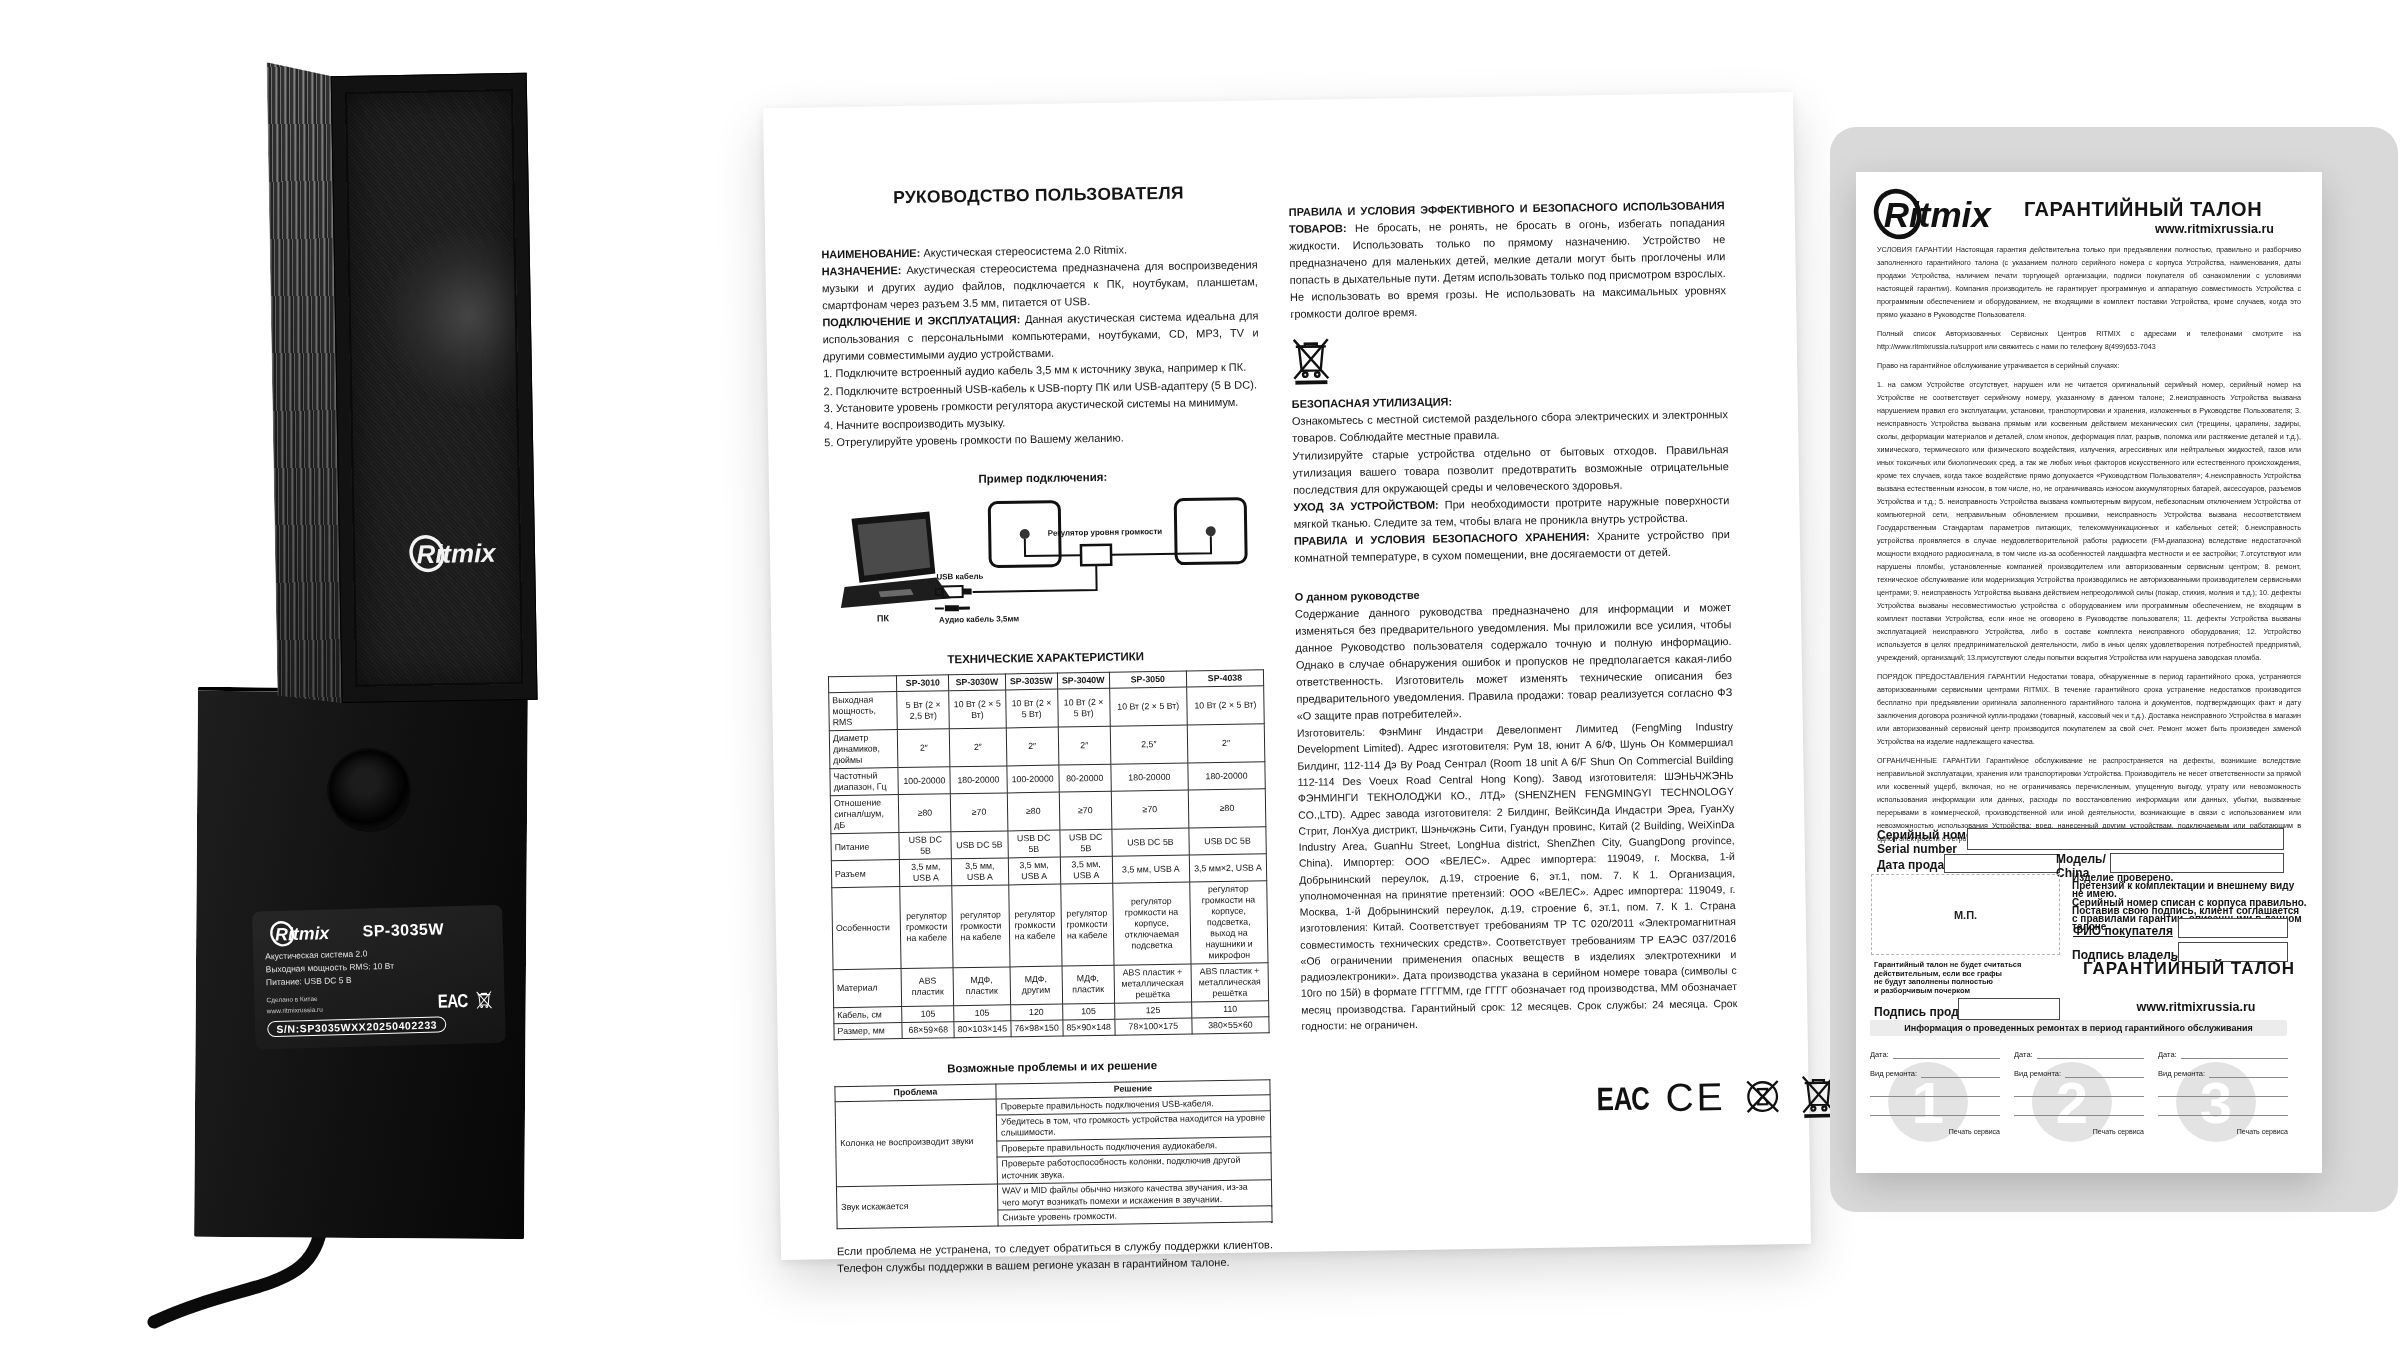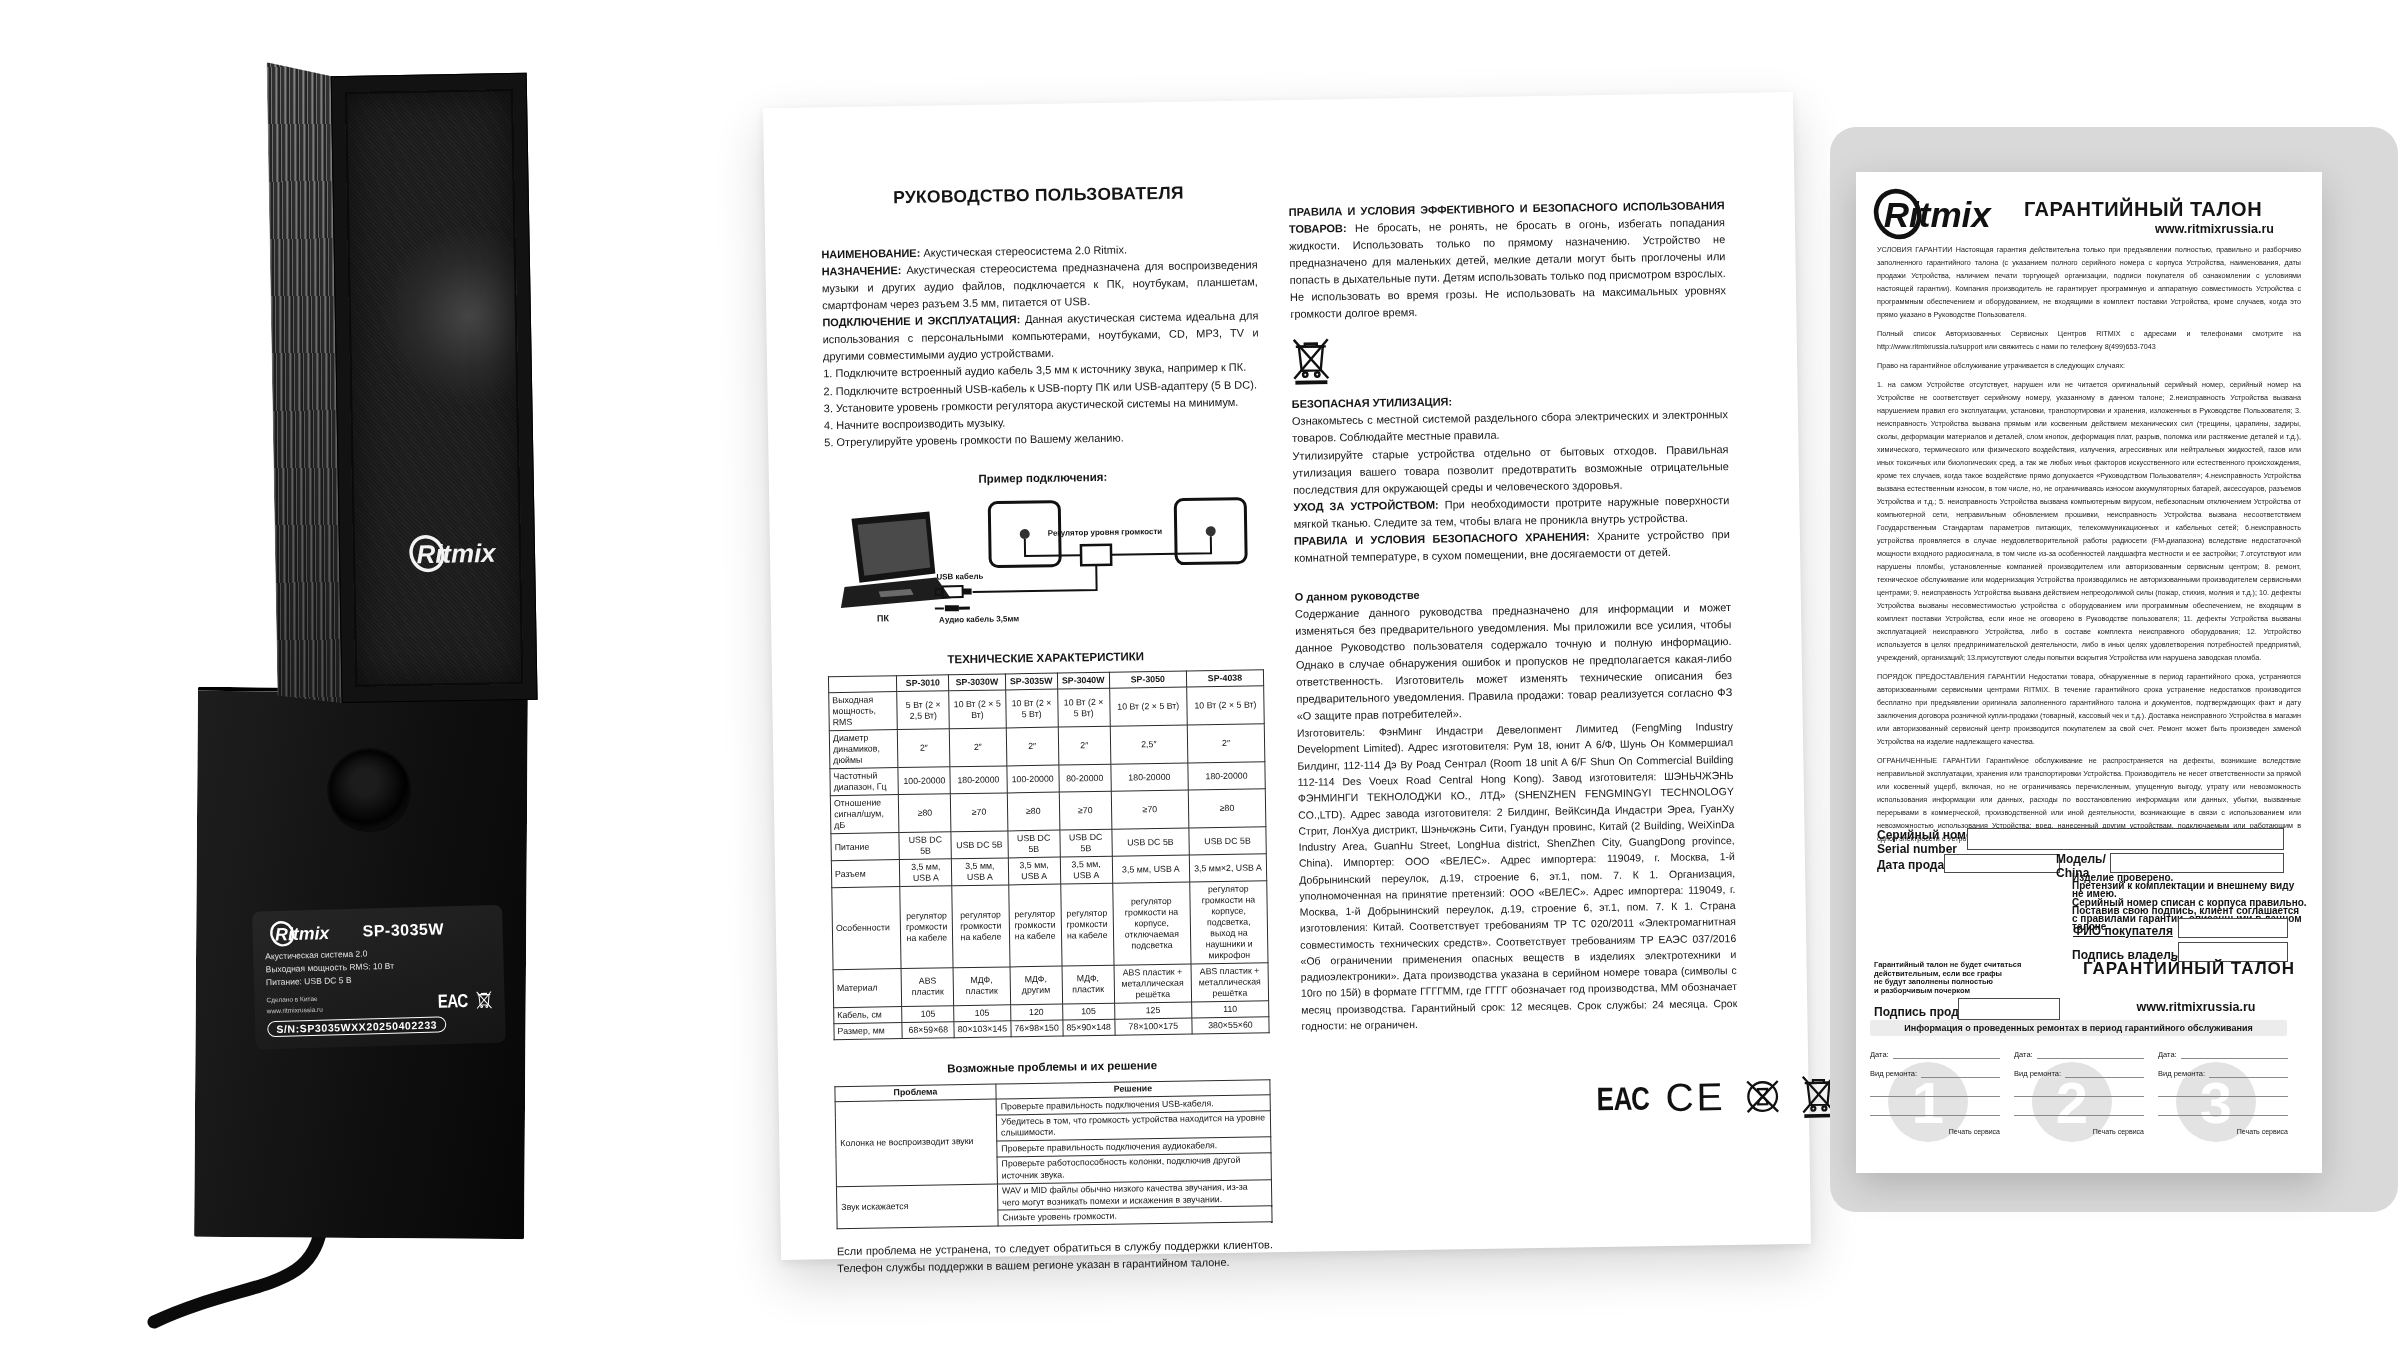--- a/index.html
+++ b/index.html
@@ -400,41 +400,44 @@
   <svg class="w-logo" viewBox="0 0 130 44">
     <ellipse cx="22" cy="22" rx="18" ry="20" transform="rotate(-28 22 22)" fill="none" stroke="#111" stroke-width="4"></ellipse>
     <text x="10" y="33" font-size="30" font-weight="bold" font-style="italic" fill="#111" font-family="Liberation Sans, sans-serif">Ritmix</text>
   </svg>
   <div class="w-title">ГАРАНТИЙНЫЙ ТАЛОН</div>
   <div class="w-site">www.ritmixrussia.ru</div>
 
   <div class="w-terms">
     <p>УСЛОВИЯ ГАРАНТИИ Настоящая гарантия действительна только при предъявлении полностью, правильно и разборчиво заполненного гарантийного талона (с указанием полного серийного номера с корпуса Устройства, наименования, даты продажи Устройства, наличием печати торгующей организации, подписи покупателя об ознакомлении с условиями настоящей гарантии). Компания производитель не гарантирует программную и аппаратную совместимость Устройства с программным обеспечением и оборудованием, не входящими в комплект поставки Устройства, кроме случаев, когда это прямо указано в Руководстве Пользователя.</p>
     <p>Полный список Авторизованных Сервисных Центров RITMIX с адресами и телефонами смотрите на http://www.ritmixrussia.ru/support или свяжитесь с нами по телефону 8(499)653-7043</p>
-    <p>Право на гарантийное обслуживание утрачивается в следующих случаях:</p>
+    <p>Право на гарантийное обслуживание утрачивается в серийный случаях:</p>
     <p>1. на самом Устройстве отсутствует, нарушен или не читается оригинальный серийный номер, серийный номер на Устройстве не соответствует серийному номеру, указанному в данном талоне; 2.неисправность Устройства вызвана нарушением правил его эксплуатации, установки, транспортировки и хранения, изложенных в Руководстве Пользователя; 3. неисправность Устройства вызвана прямым или косвенным действием механических сил (трещины, царапины, задиры, сколы, деформации материалов и деталей, слом кнопок, деформация плат, разрыв, поломка или растяжение деталей и т.д.), химического, термического или физического воздействия, излучения, агрессивных или нейтральных жидкостей, газов или иных токсичных или биологических сред, а так же любых иных факторов искусственного или естественного происхождения, кроме тех случаев, когда такое воздействие прямо допускается «Руководством Пользователя»; 4.неисправность Устройства вызвана естественным износом, в том числе, но, не ограничиваясь износом аккумуляторных батарей, аксессуаров, разъемов Устройства и т.д.; 5. неисправность Устройства вызвана компьютерным вирусом, небезопасным отключением Устройства от компьютерной сети, неправильным обновлением прошивки, неисправность Устройства вызвана несоответствием Государственным Стандартам параметров питающих, телекоммуникационных и кабельных сетей; 6.неисправность устройства проявляется в случае неудовлетворительной работы радиосети (FM-диапазона) вследствие недостаточной мощности входного радиосигнала, в том числе из-за особенностей ландшафта местности и ее застройки; 7.отсутствуют или нарушены пломбы, установленные компанией производителем или авторизованным сервисным центром; 8. ремонт, техническое обслуживание или модернизация Устройства производились не авторизованными производителем сервисными центрами; 9. неисправность Устройства вызвана действием непреодолимой силы (пожар, стихия, молния и т.д.); 10. дефекты Устройства вызваны несовместимостью устройства с оборудованием или программным обеспечением, не входящим в комплект поставки Устройства, если иное не оговорено в Руководстве пользователя; 11. дефекты Устройства вызваны эксплуатацией неисправного Устройства, либо в составе комплекта неисправного оборудования; 12. Устройство используется в целях предпринимательской деятельности, либо в иных целях удовлетворения потребностей предприятий, учреждений, организаций; 13.присутствуют следы попытки вскрытия Устройства или нарушена заводская пломба.</p>
     <p>ПОРЯДОК ПРЕДОСТАВЛЕНИЯ ГАРАНТИИ Недостатки товара, обнаруженные в период гарантийного срока, устраняются авторизованными сервисными центрами RITMIX. В течение гарантийного срока устранение недостатков производится бесплатно при предъявлении оригинала заполненного гарантийного талона и документов, подтверждающих факт и дату заключения договора розничной купли-продажи (товарный, кассовый чек и т.д.). Доставка неисправного Устройства в магазин или авторизованный сервисный центр производится покупателем за свой счет. Ремонт может быть произведен заменой Устройства на изделие надлежащего качества.</p>
     <p>ОГРАНИЧЕННЫЕ ГАРАНТИИ Гарантийное обслуживание не распространяется на дефекты, возникшие вследствие неправильной эксплуатации, хранения или транспортировки Устройства. Производитель не несет ответственности за прямой или косвенный ущерб, включая, но не ограничиваясь перечисленным, упущенную выгоду, утрату или невозможность использования информации или данных, расходы по восстановлению информации или данных, убытки, вызванные перерывами в коммерческой, производственной или иной деятельности, возникающие в связи с использованием или невозможностью использования Устройства; вред, нанесенный другим устройствам, подключаемым или работающим в одной электросети с Устройством.</p>
   </div>
 
   <div class="fld-label" style="left:21px;top:656px;">
     <div>Серийный номер/</div>
     <div>Serial number</div>
   </div>
   <div class="fld-box" style="left:111px;top:656px;width:315px;height:20px;"></div>
 
   <div class="fld-label" style="left:21px;top:686px;">Дата продажи</div>
   <div class="fld-box" style="left:88px;top:682px;width:114px;height:17px;"></div>
 
   <div class="fld-label" style="left:200px;top:680px;">
     <div>Модель/</div>
     <div>China</div>
   </div>
   <div class="fld-box" style="left:254px;top:681px;width:172px;height:18px;"></div>
 
+  <div class="mp-box">
+      <span>М.П.</span>
+    </div>
 
   <div class="w-checks">
     <div>Изделие проверено.</div>
     <div>Претензий к комплектации и внешнему виду не имею.</div>
     <div>Серийный номер списан с корпуса правильно.</div>
     <div>Поставив свою подпись, клиент соглашается</div>
     <div>с правилами гарантии, описанными в данном талоне</div>
   </div>
 
   <div class="fld-label" style="left:217px;top:752px;text-decoration:underline;">ФИО покупателя</div>

